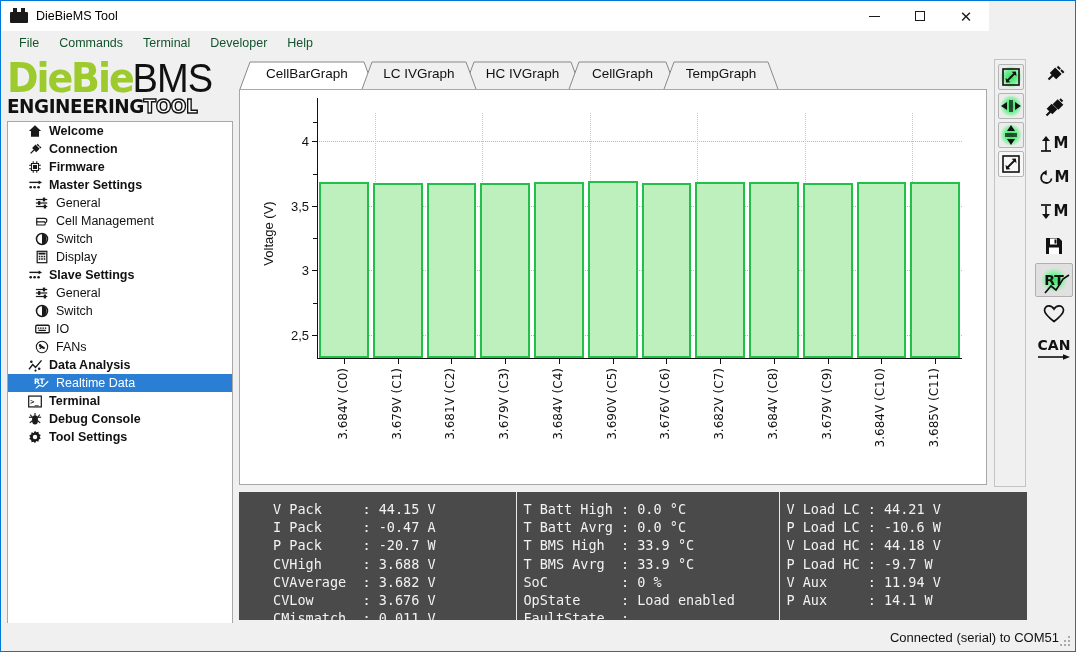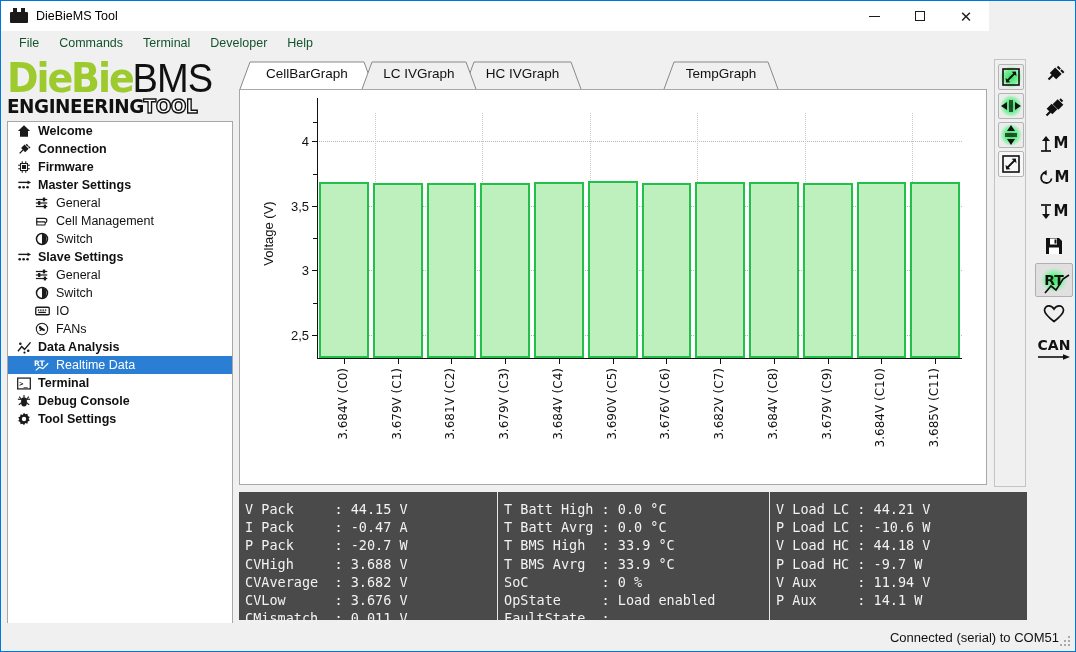--- a/index.html
+++ b/index.html
@@ -45,21 +45,21 @@
               letter-spacing:-1px; }
   .logo-l2 { font-family:"DejaVu Sans", sans-serif; font-weight:bold; font-size:20px;
              line-height:20px; letter-spacing:-0.5px; margin-top:-2px; white-space:nowrap;
              transform:scaleX(0.92); transform-origin:left top; }
   .eng { color:#111; }
   .tool { color:#ffffff; -webkit-text-stroke:1.5px #111; }
 
   
   .sidebar { position:absolute; left:6px; top:120px; width:226px; height:505px;
              background:#ffffff; border:1px solid #a8a8a8; overflow:hidden; }
-  .nav-item { display:flex; align-items:center; height:18px; padding-left:8px;
+  .nav-item { display:flex; align-items:center; height:18px; padding-left:19px;
               font-size:12.5px; color:#111; white-space:nowrap; }
   .nav-item.sub { padding-left:26px; }
   .nav-item.bold { font-weight:bold; }
   .nav-item.selected { background:#2a7fd4; color:#ffffff; }
   .nav-ico { width:16px; height:16px; margin-right:6px; flex:none;
              display:flex; align-items:center; justify-content:center; }
   .nav-ico svg { display:block; }
 
   
   .tabstrip { position:absolute; left:238px; top:58px; width:748px; height:32px; }
@@ -251,20 +251,37 @@
       </div>
       <div class="nav-item sub">
         <span class="nav-ico">
           <svg width="14" height="14" viewBox="0 0 16 16">
             <circle cx="8" cy="8" r="6.3" fill="none" stroke="#1a1a1a" stroke-width="1.7"></circle>
             <path d="M8 1.8 A6.3 6.3 0 0 1 8 14.2 Z" fill="#1a1a1a"></path>
           </svg>
         </span>
         <span>Switch</span>
       </div>
+      <div class="nav-item sub">
+        <span class="nav-ico">
+          <svg width="14" height="14" viewBox="0 0 16 16">
+            <rect x="2.5" y="1.5" width="11" height="13" fill="none" stroke="#1a1a1a" stroke-width="1.4"></rect>
+            <g fill="#1a1a1a">
+              <rect x="4" y="3" width="8" height="2.2"></rect>
+              <rect x="4.3" y="6.6" width="1.8" height="1.8"></rect>
+              <rect x="7.1" y="6.6" width="1.8" height="1.8"></rect>
+              <rect x="9.9" y="6.6" width="1.8" height="1.8"></rect>
+              <rect x="4.3" y="9.4" width="1.8" height="1.8"></rect>
+              <rect x="7.1" y="9.4" width="1.8" height="1.8"></rect>
+              <rect x="9.9" y="9.4" width="1.8" height="1.8"></rect>
+            </g>
+          </svg>
+        </span>
+        <span>Display</span>
+      </div>
       <div class="nav-item bold">
         <span class="nav-ico">
           <svg width="15" height="14" viewBox="0 0 16 16">
             <line x1="1" y1="5" x2="13" y2="5" stroke="#1a1a1a" stroke-width="1.6"></line>
             <polygon points="15.5,5 11.5,2.8 11.5,7.2" fill="#1a1a1a"></polygon>
             <circle cx="2.5" cy="10.5" r="1.5" fill="#1a1a1a"></circle>
             <circle cx="7" cy="10.5" r="1.5" fill="#1a1a1a"></circle>
             <circle cx="11.5" cy="10.5" r="1.5" fill="#1a1a1a"></circle>
           </svg>
         </span>
@@ -391,20 +408,26 @@
         <svg class="shape" width="119" height="32" viewBox="0 0 119 32" preserveAspectRatio="none">
           <path d="M0.5 31.5 L11 3 L108 3 L118.5 31.5" fill="#f0f0f0" stroke="#888" stroke-width="1"></path>
         </svg>
         <div class="lbl">HC IVGraph</div>
       </div>
       <div class="tab" style="left: 122px; width: 116px;">
         <svg class="shape" width="116" height="32" viewBox="0 0 116 32" preserveAspectRatio="none">
           <path d="M0.5 31.5 L11 3 L105 3 L115.5 31.5" fill="#f0f0f0" stroke="#888" stroke-width="1"></path>
         </svg>
         <div class="lbl">LC IVGraph</div>
+      </div>
+      <div class="tab" style="left: 329px; width: 109px;">
+        <svg class="shape" width="109" height="32" viewBox="0 0 109 32" preserveAspectRatio="none">
+          <path d="M0.5 31.5 L11 3 L98 3 L108.5 31.5" fill="#f0f0f0" stroke="#888" stroke-width="1"></path>
+        </svg>
+        <div class="lbl">CellGraph</div>
       </div>
       <div class="tab" style="left: 424px; width: 116px;">
         <svg class="shape" width="116" height="32" viewBox="0 0 116 32" preserveAspectRatio="none">
           <path d="M0.5 31.5 L11 3 L105 3 L115.5 31.5" fill="#f0f0f0" stroke="#888" stroke-width="1"></path>
         </svg>
         <div class="lbl">TempGraph</div>
       </div>
     </div>
 
   <div class="chartpanel">
@@ -580,21 +603,21 @@
         <span class="tb-txt" style="font-size:14px">CAN</span>
         <svg width="34" height="9" viewBox="0 0 34 9" style="display:block;margin-top:0px">
           <line x1="1" y1="3" x2="29" y2="3" stroke="#111" stroke-width="1.6"></line>
           <polygon points="33,3 26,0.2 26,5.8" fill="#111"></polygon>
         </svg>
       </div>
     </div>
   </div>
 
   <div class="datapanel" id="datapanel">
-      <div class="dcol" style="width: 258px;">
+      <div class="dcol" style="width: 258px; margin-left: 28px;">
         <div class="drow">V Pack     : 44.15 V</div>
         <div class="drow">I Pack     : -0.47 A</div>
         <div class="drow">P Pack     : -20.7 W</div>
         <div class="drow">CVHigh     : 3.688 V</div>
         <div class="drow">CVAverage  : 3.682 V</div>
         <div class="drow">CVLow      : 3.676 V</div>
         <div class="drow">CMismatch  : 0.011 V</div>
       </div>
       <div class="dcol" style="width: 272px;">
         <div class="drow">T Batt High : 0.0 °C</div>

